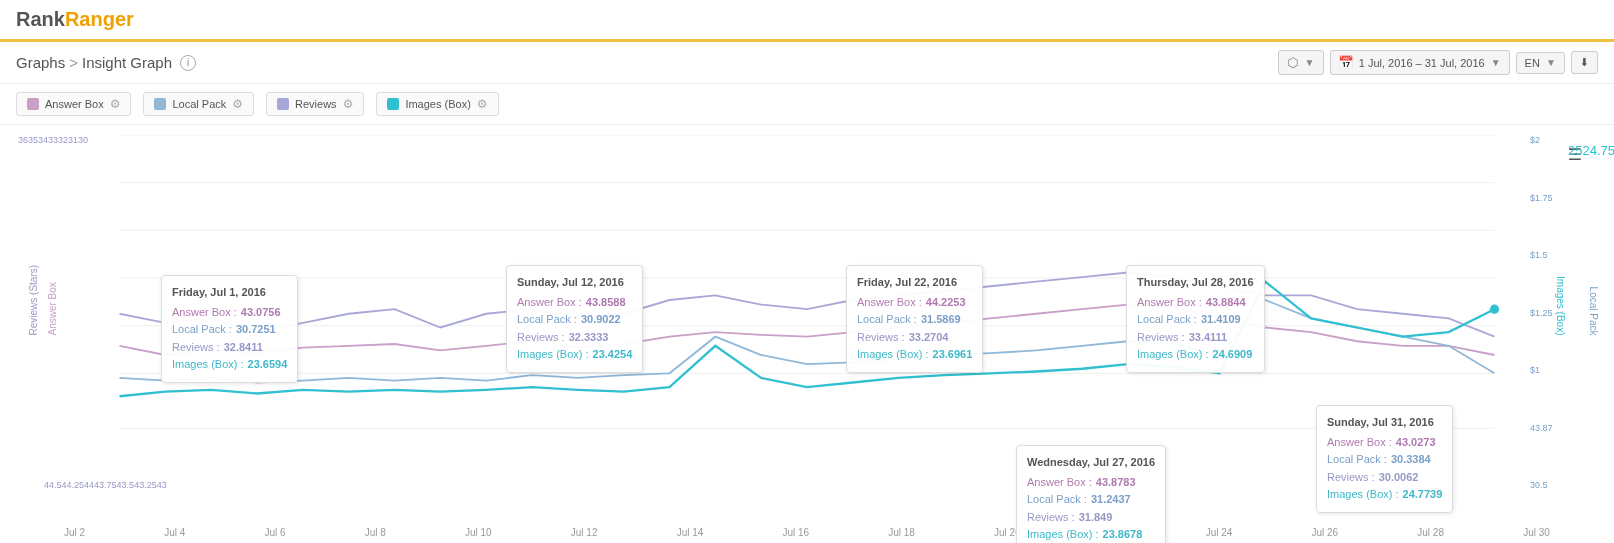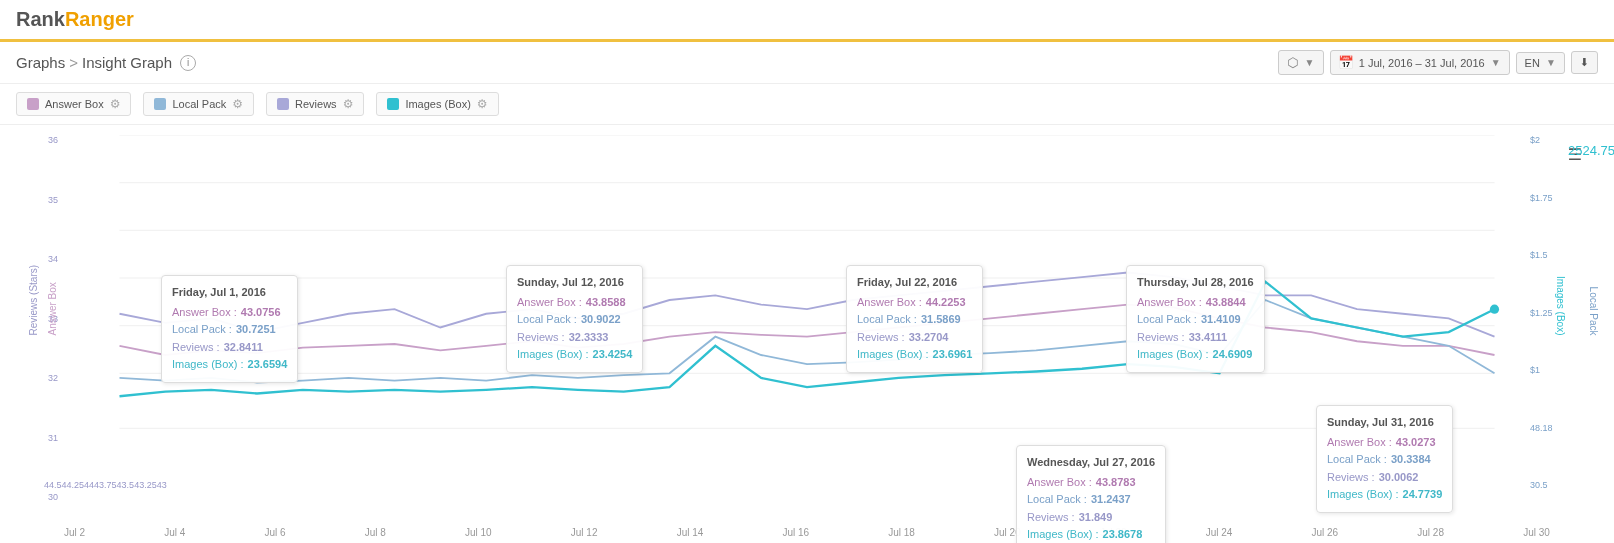--- a/index.html
+++ b/index.html
@@ -133,21 +133,21 @@
     <span>Images (Box)</span>
     <span class="gear-icon">⚙</span>
   </div>
 </div>
 
 <div id="chart-container">
   <div id="chart-wrap">
 
     <div class="hamburger">☰</div>
 
-    <div style="position:absolute;left:2px;top:0;bottom:18px;width:40px;display:flex;flex-direction:column;justify-content:space-between;align-items:flex-end;font-size:9px;color:#9898c8;padding-bottom:5px;">
+    <div style="position:absolute;left:2px;top:0;bottom:40px;width:40px;display:flex;justify-content:space-between;align-items:flex-start;font-size:9px;color:#9898c8;padding-bottom:5px;">
       <span>36</span>
       <span>35</span>
       <span>34</span>
       <span>33</span>
       <span>32</span>
       <span>31</span>
       <span>30</span>
     </div>
 
     <div style="position:absolute;left:28px;top:0;bottom:30px;width:40px;display:flex;justify-content:space-between;align-items:flex-end;font-size:9px;color:#9898c8;padding-bottom:5px;">
@@ -159,21 +159,21 @@
       <span>43.25</span>
       <span>43</span>
     </div>
 
     <div style="position:absolute;right:28px;top:0;bottom:30px;width:40px;display:flex;flex-direction:column;justify-content:space-between;align-items:flex-start;font-size:9px;color:#7aa0c8;padding-bottom:5px;">
       <span>$2</span>
       <span>$1.75</span>
       <span>$1.5</span>
       <span>$1.25</span>
       <span>$1</span>
-      <span>48.18</span>
+      <span>43.87</span>
       <span>30.5</span>
     </div>
     <div style="position:absolute;right:2px;top:8px;bottom:30px;width:28px;display:flex;flex-direction:row;justify-content:space-between;align-items:flex-start;font-size:13px;color:#30c0d0;padding-bottom:5px;">
       <span>25</span>
       <span>24.75</span>
       <span>31.1</span>
       <span>24.25</span>
       <span>24</span>
       <span>23.75</span>
       <span>26.9</span>

